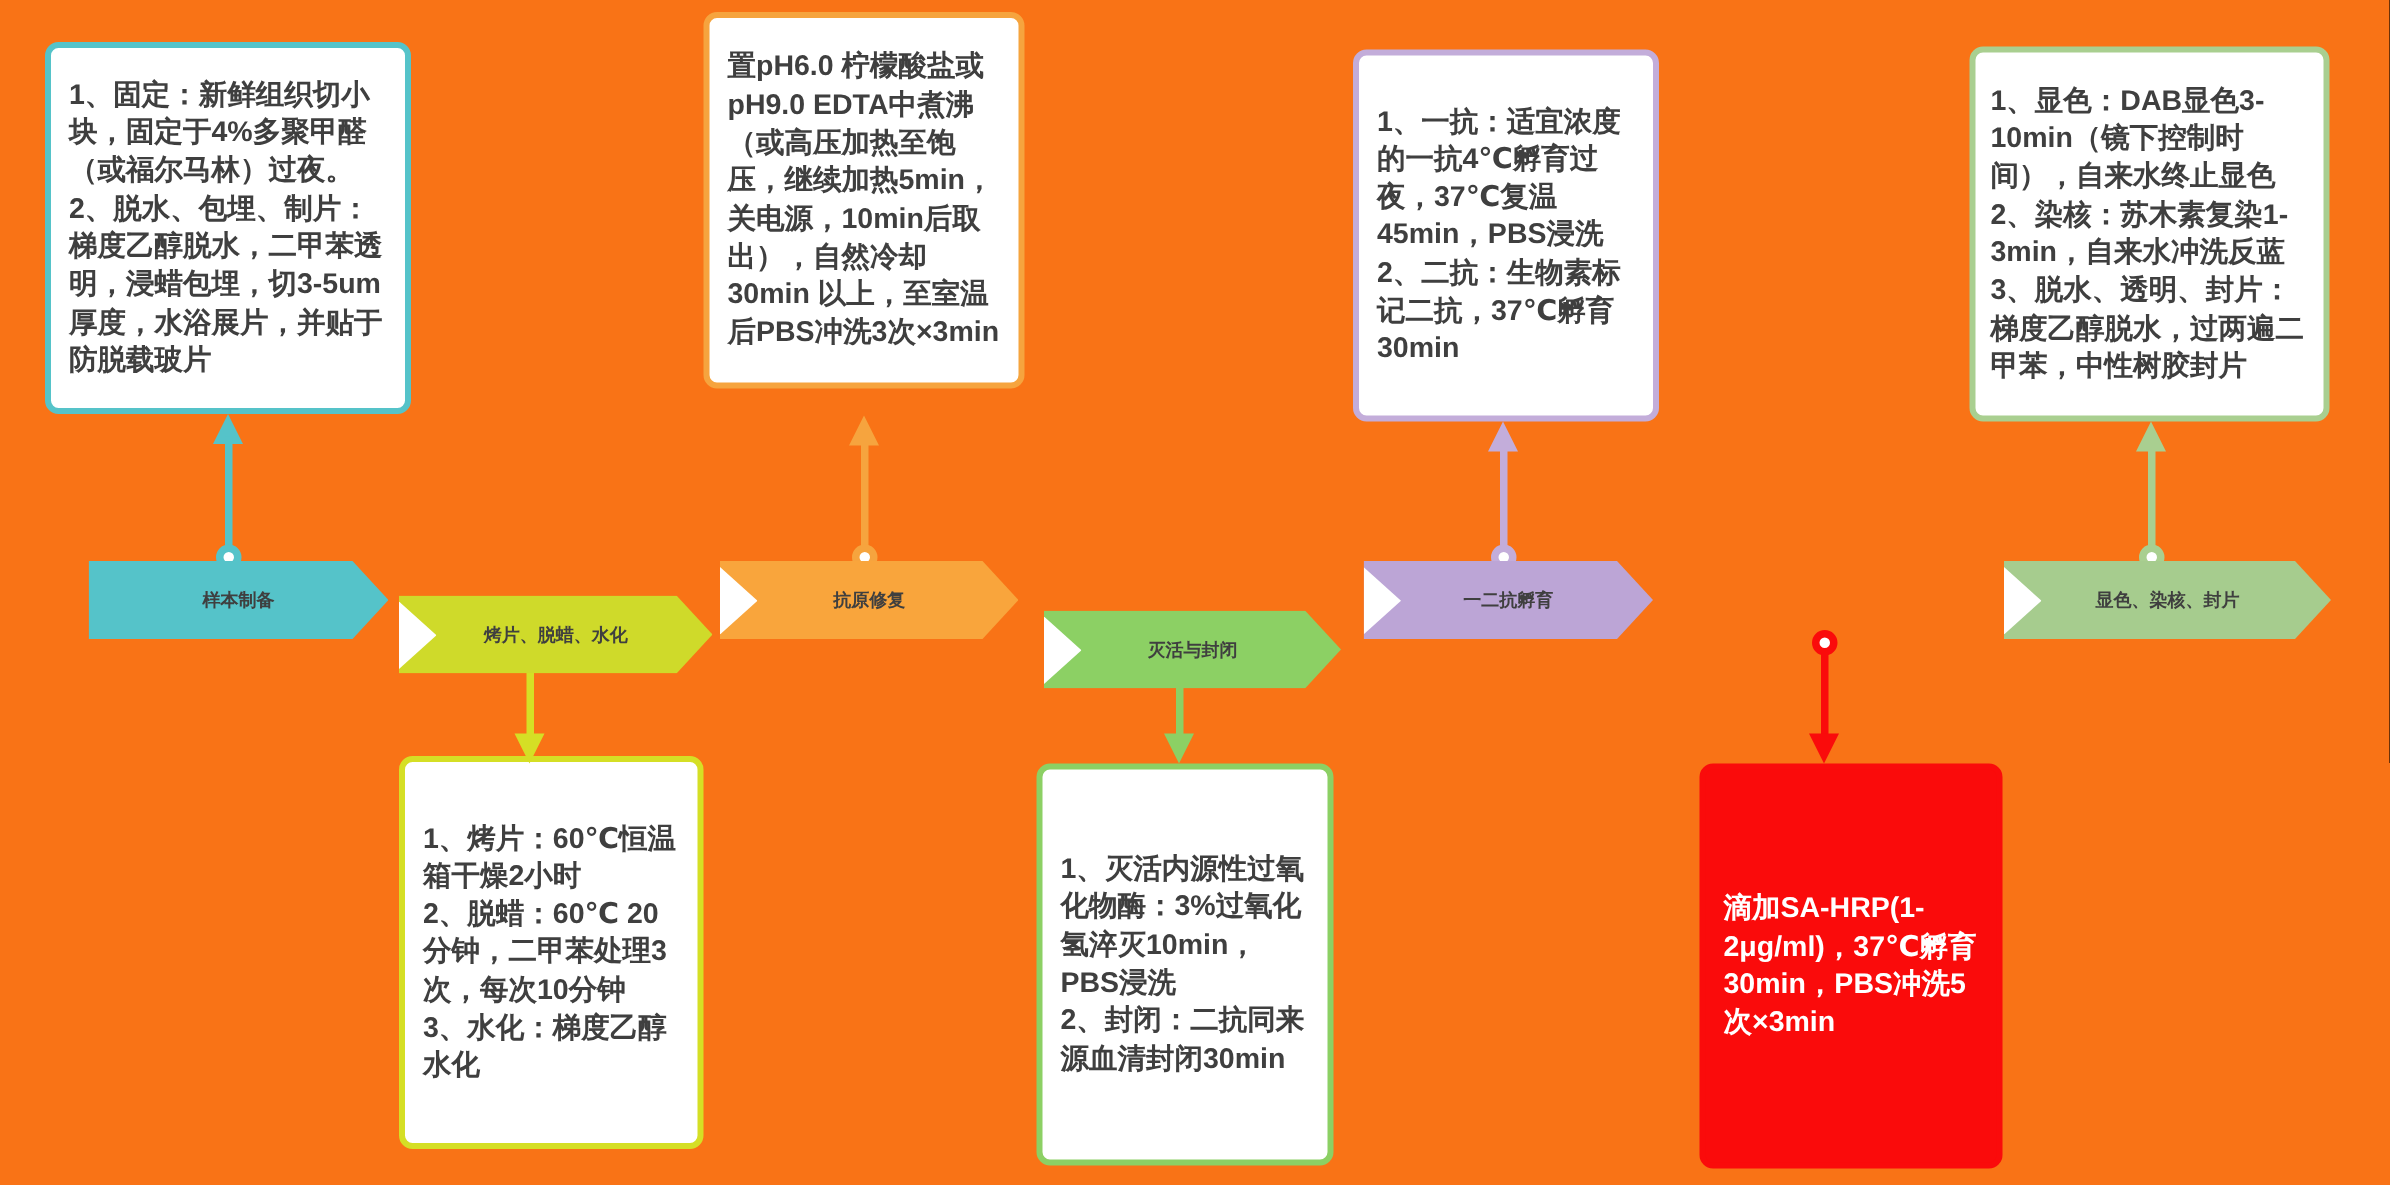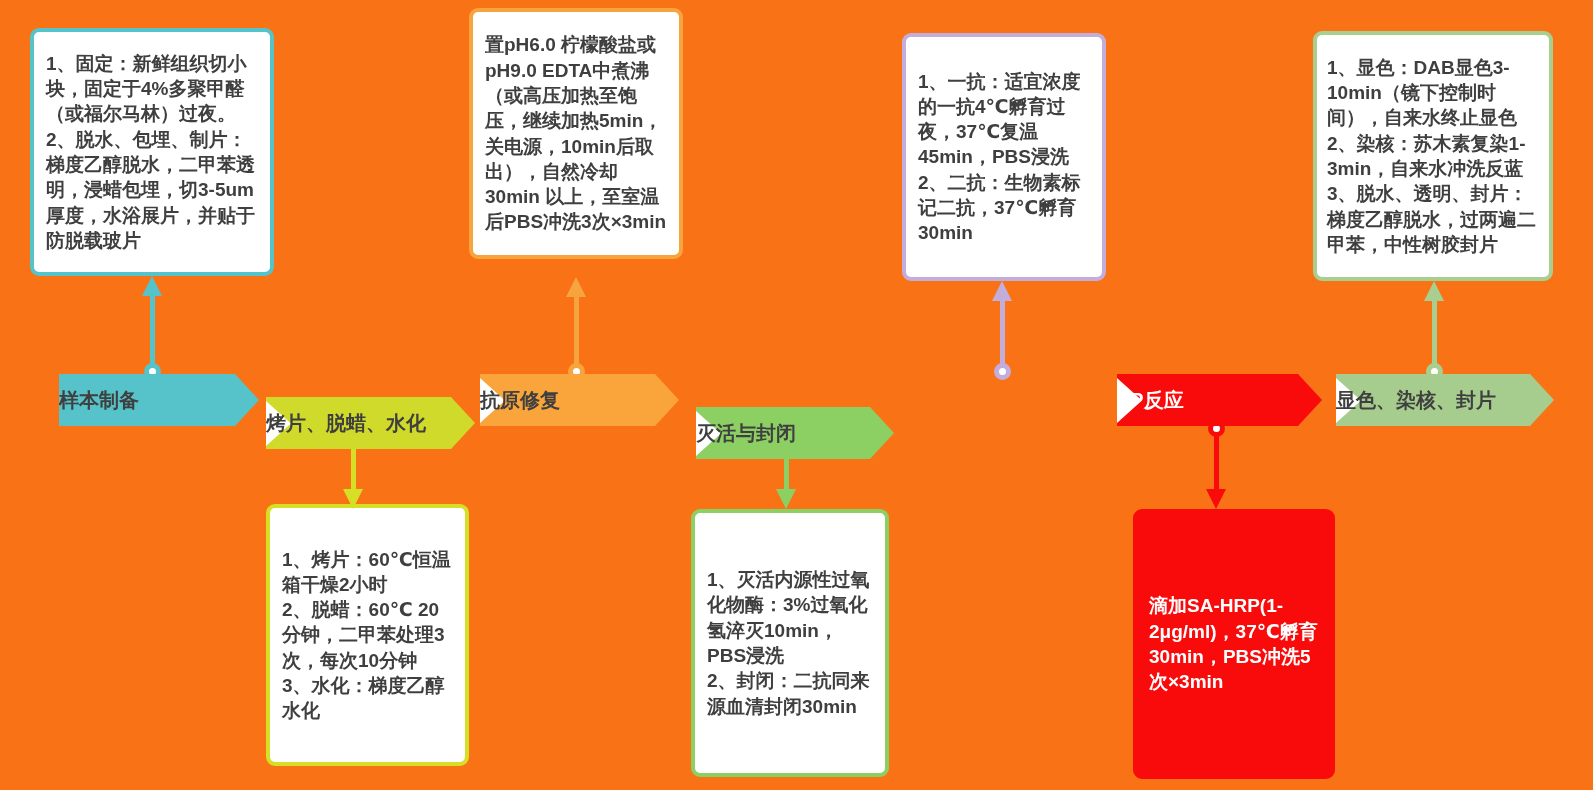--- a/index.html
+++ b/index.html
@@ -6,22 +6,22 @@
   .canvas{
     position:relative;
     width:1593px;height:790px;
     background:#f97316;
     font-family:"Liberation Sans","DejaVu Sans",sans-serif;
     overflow:hidden;
   }
   
   .chev{
     position:absolute;top:374px;height:52px;
-    display:flex;align-items:center;
-    font-weight:bold;font-size:20px;color:#3F3F3F;
+    display:flex;align-items:center;justify-content:center;
+    font-weight:bold;font-size:12px;color:#3F3F3F;
     clip-path:polygon(0 0,calc(100% - 24px) 0,100% 50%,calc(100% - 24px) 100%,0 100%);
   }
   .chev .notch{
     position:absolute;left:0;top:4px;bottom:3px;width:25px;background:#FFFFFF;
     clip-path:polygon(0 0,100% 50%,0 100%);
   }
   .chev .lbl{position:relative;z-index:2;}
   .chev1{left:59px;width:200px;background:#55C3C9;}
   .chev2{left:266px;width:209px;background:#CFDA2A;margin-top:23px;}
   .chev3{left:480px;width:199px;background:#F9A53C;}
@@ -147,22 +147,22 @@
     <span class="lbl">烤片、脱蜡、水化</span>
   </div>
   <div class="chev chev3">
     <span class="notch"></span>
     <span class="lbl">抗原修复</span>
   </div>
   <div class="chev chev4">
     <span class="notch"></span>
     <span class="lbl">灭活与封闭</span>
   </div>
-  <div class="chev chev6">
+  <div class="chev chev5">
     <span class="notch"></span>
-    <span class="lbl">SP反应</span>
+    <span class="lbl">一二抗孵育</span>
   </div>
   <div class="chev chev7">
     <span class="notch"></span>
     <span class="lbl">显色、染核、封片</span>
   </div>
 
 </div>
 
 </body></html>

